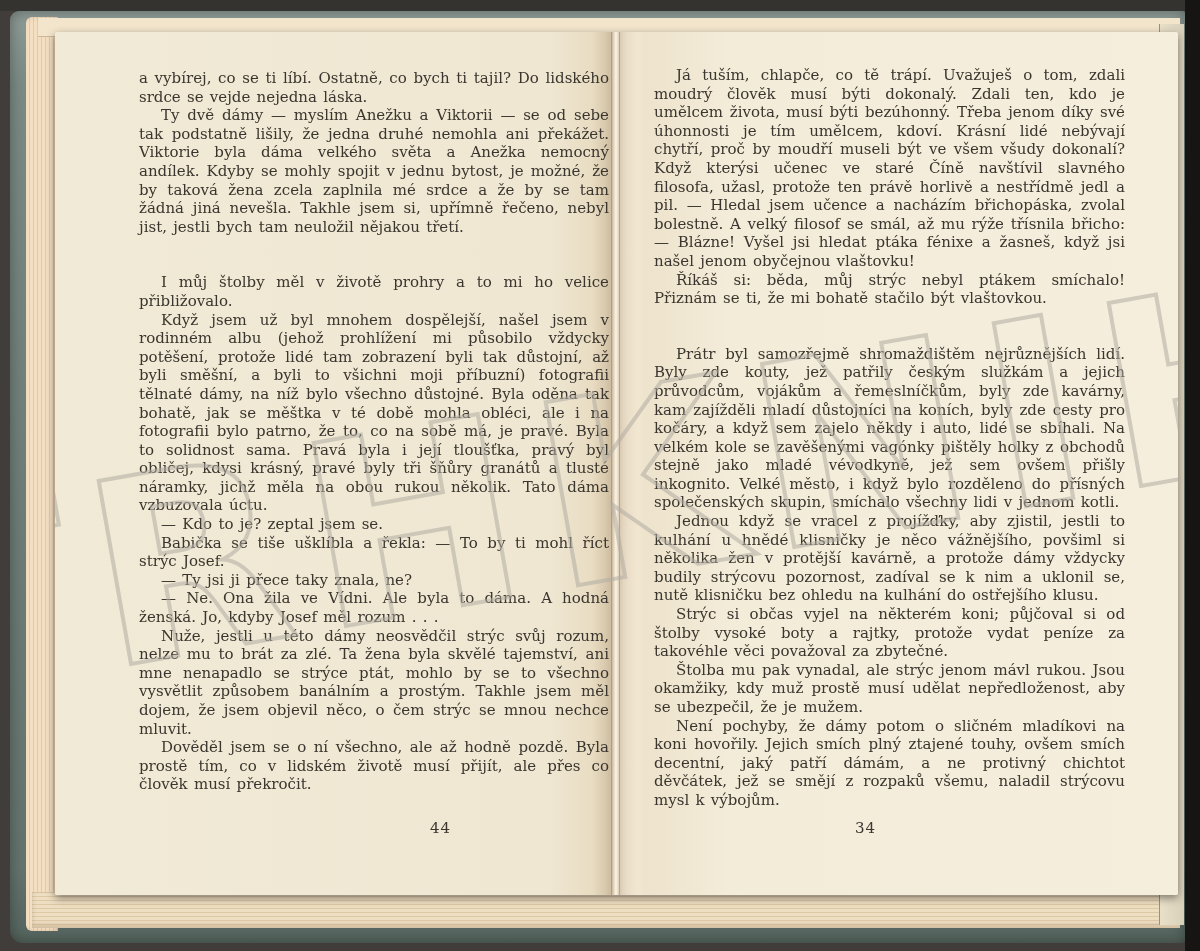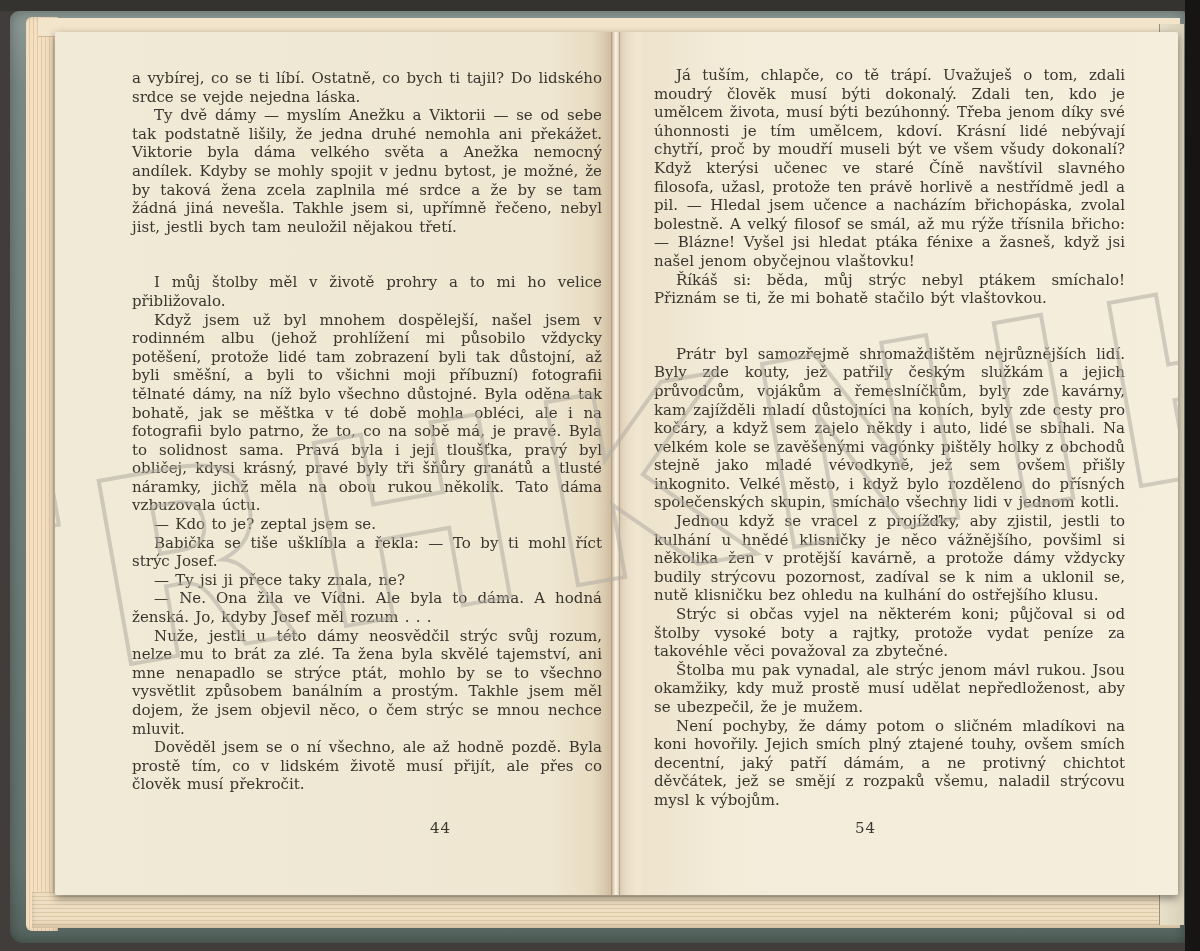--- a/index.html
+++ b/index.html
@@ -33,21 +33,21 @@
       box-shadow:0 3px 8px rgba(0,0,0,.45);overflow:hidden;}
   .gutter{position:absolute;left:537px;top:0;width:46px;height:100%;pointer-events:none;
       background:
         linear-gradient(90deg,rgba(99,70,42,0) 0%,rgba(99,70,42,.10) 28%,rgba(99,70,42,.22) 44%,
           rgba(255,248,233,.85) 52%,rgba(99,70,42,.20) 60%,rgba(99,70,42,.08) 78%,rgba(99,70,42,0) 100%);}
   .gutter:before,.gutter:after{content:"";position:absolute;top:0;height:100%;width:1px;background:rgba(120,84,48,.30);}
   .gutter:before{left:19px;} .gutter:after{left:27px;}
 
   
   .page-text{position:absolute;z-index:2;color:#3a352e;}
-  .page-text.left{left:77px;top:37px;width:470px;}
+  .page-text.left{left:84px;top:37px;width:470px;}
   .page-text.right{left:599px;top:34px;width:471px;}
   .para{margin:0;font-size:15px;line-height:18.6px;text-align:justify;word-spacing:1.5px;
         -webkit-hyphens:auto;hyphens:auto;}
   .para.indent{text-indent:22px;}
   .para.gap{margin-top:37px;}
 
   .pagenum{position:absolute;z-index:2;width:40px;text-align:left;font-size:15px;
            letter-spacing:1px;color:#3b362f;}
   .pagenum.left{left:375px;top:787px;}
   .pagenum.right{left:800px;top:787px;}
@@ -88,19 +88,19 @@
         <p class="para indent">Já tuším, chlapče, co tě trápí. Uvažuješ o tom, zdali moudrý člověk musí býti dokonalý. Zdali ten, kdo je umělcem života, musí býti bezúhonný. Třeba jenom díky své úhonnosti je tím umělcem, kdoví. Krásní lidé nebývají chytří, proč by moudří museli být ve všem všudy dokonalí? Když kterýsi učenec ve staré Číně navštívil slavného filosofa, užasl, protože ten právě horlivě a nestřídmě jedl a pil. — Hledal jsem učence a nacházím břichopáska, zvolal bolestně. A velký filosof se smál, až mu rýže třísnila břicho: — Blázne! Vyšel jsi hledat ptáka fénixe a žasneš, když jsi našel jenom obyčejnou vlaštovku!</p>
         <p class="para indent">Říkáš si: běda, můj strýc nebyl ptákem smíchalo! Přiznám se ti, že mi bohatě stačilo být vlaštovkou.</p>
         <p class="para indent gap">Prátr byl samozřejmě shromaždištěm nejrůznějších lidí. Byly zde kouty, jež patřily českým služkám a jejich průvodcům, vojákům a řemeslníčkům, byly zde kavárny, kam zajížděli mladí důstojníci na koních, byly zde cesty pro kočáry, a když sem zajelo někdy i auto, lidé se sbíhali. Na velkém kole se zavěšenými vagónky pištěly holky z obchodů stejně jako mladé vévodkyně, jež sem ovšem přišly inkognito. Velké město, i když bylo rozděleno do přísných společenských skupin, smíchalo všechny lidi v jednom kotli.</p>
         <p class="para indent">Jednou když se vracel z projížďky, aby zjistil, jestli to kulhání u hnědé klisničky je něco vážnějšího, povšiml si několika žen v protější kavárně, a protože dámy vždycky budily strýcovu pozornost, zadíval se k nim a uklonil se, nutě klisničku bez ohledu na kulhání do ostřejšího klusu.</p>
         <p class="para indent">Strýc si občas vyjel na některém koni; půjčoval si od štolby vysoké boty a rajtky, protože vydat peníze za takovéhle věci považoval za zbytečné.</p>
         <p class="para indent">Štolba mu pak vynadal, ale strýc jenom mávl rukou. Jsou okamžiky, kdy muž prostě musí udělat nepředloženost, aby se ubezpečil, že je mužem.</p>
         <p class="para indent">Není pochyby, že dámy potom o sličném mladíkovi na koni hovořily. Jejich smích plný ztajené touhy, ovšem smích decentní, jaký patří dámám, a ne protivný chichtot děvčátek, jež se smějí z rozpaků všemu, naladil strýcovu mysl k výbojům.</p>
       </div>
 
     <div class="pagenum left">44</div>
-    <div class="pagenum right">54</div>
+    <div class="pagenum right">34</div>
 
     <svg class="watermark" viewBox="0 0 1123 863" width="1123" height="863" aria-hidden="true">
       <text x="561" y="545" text-anchor="middle" transform="rotate(-10 561 450)" font-family="DejaVu Sans, sans-serif" font-weight="bold" font-size="255" letter-spacing="22" fill="none" stroke="#b2ada3" stroke-width="4" opacity="0.55">TRHKNIH</text>
     </svg>
   </div>
 </div>
 
 </body></html>

